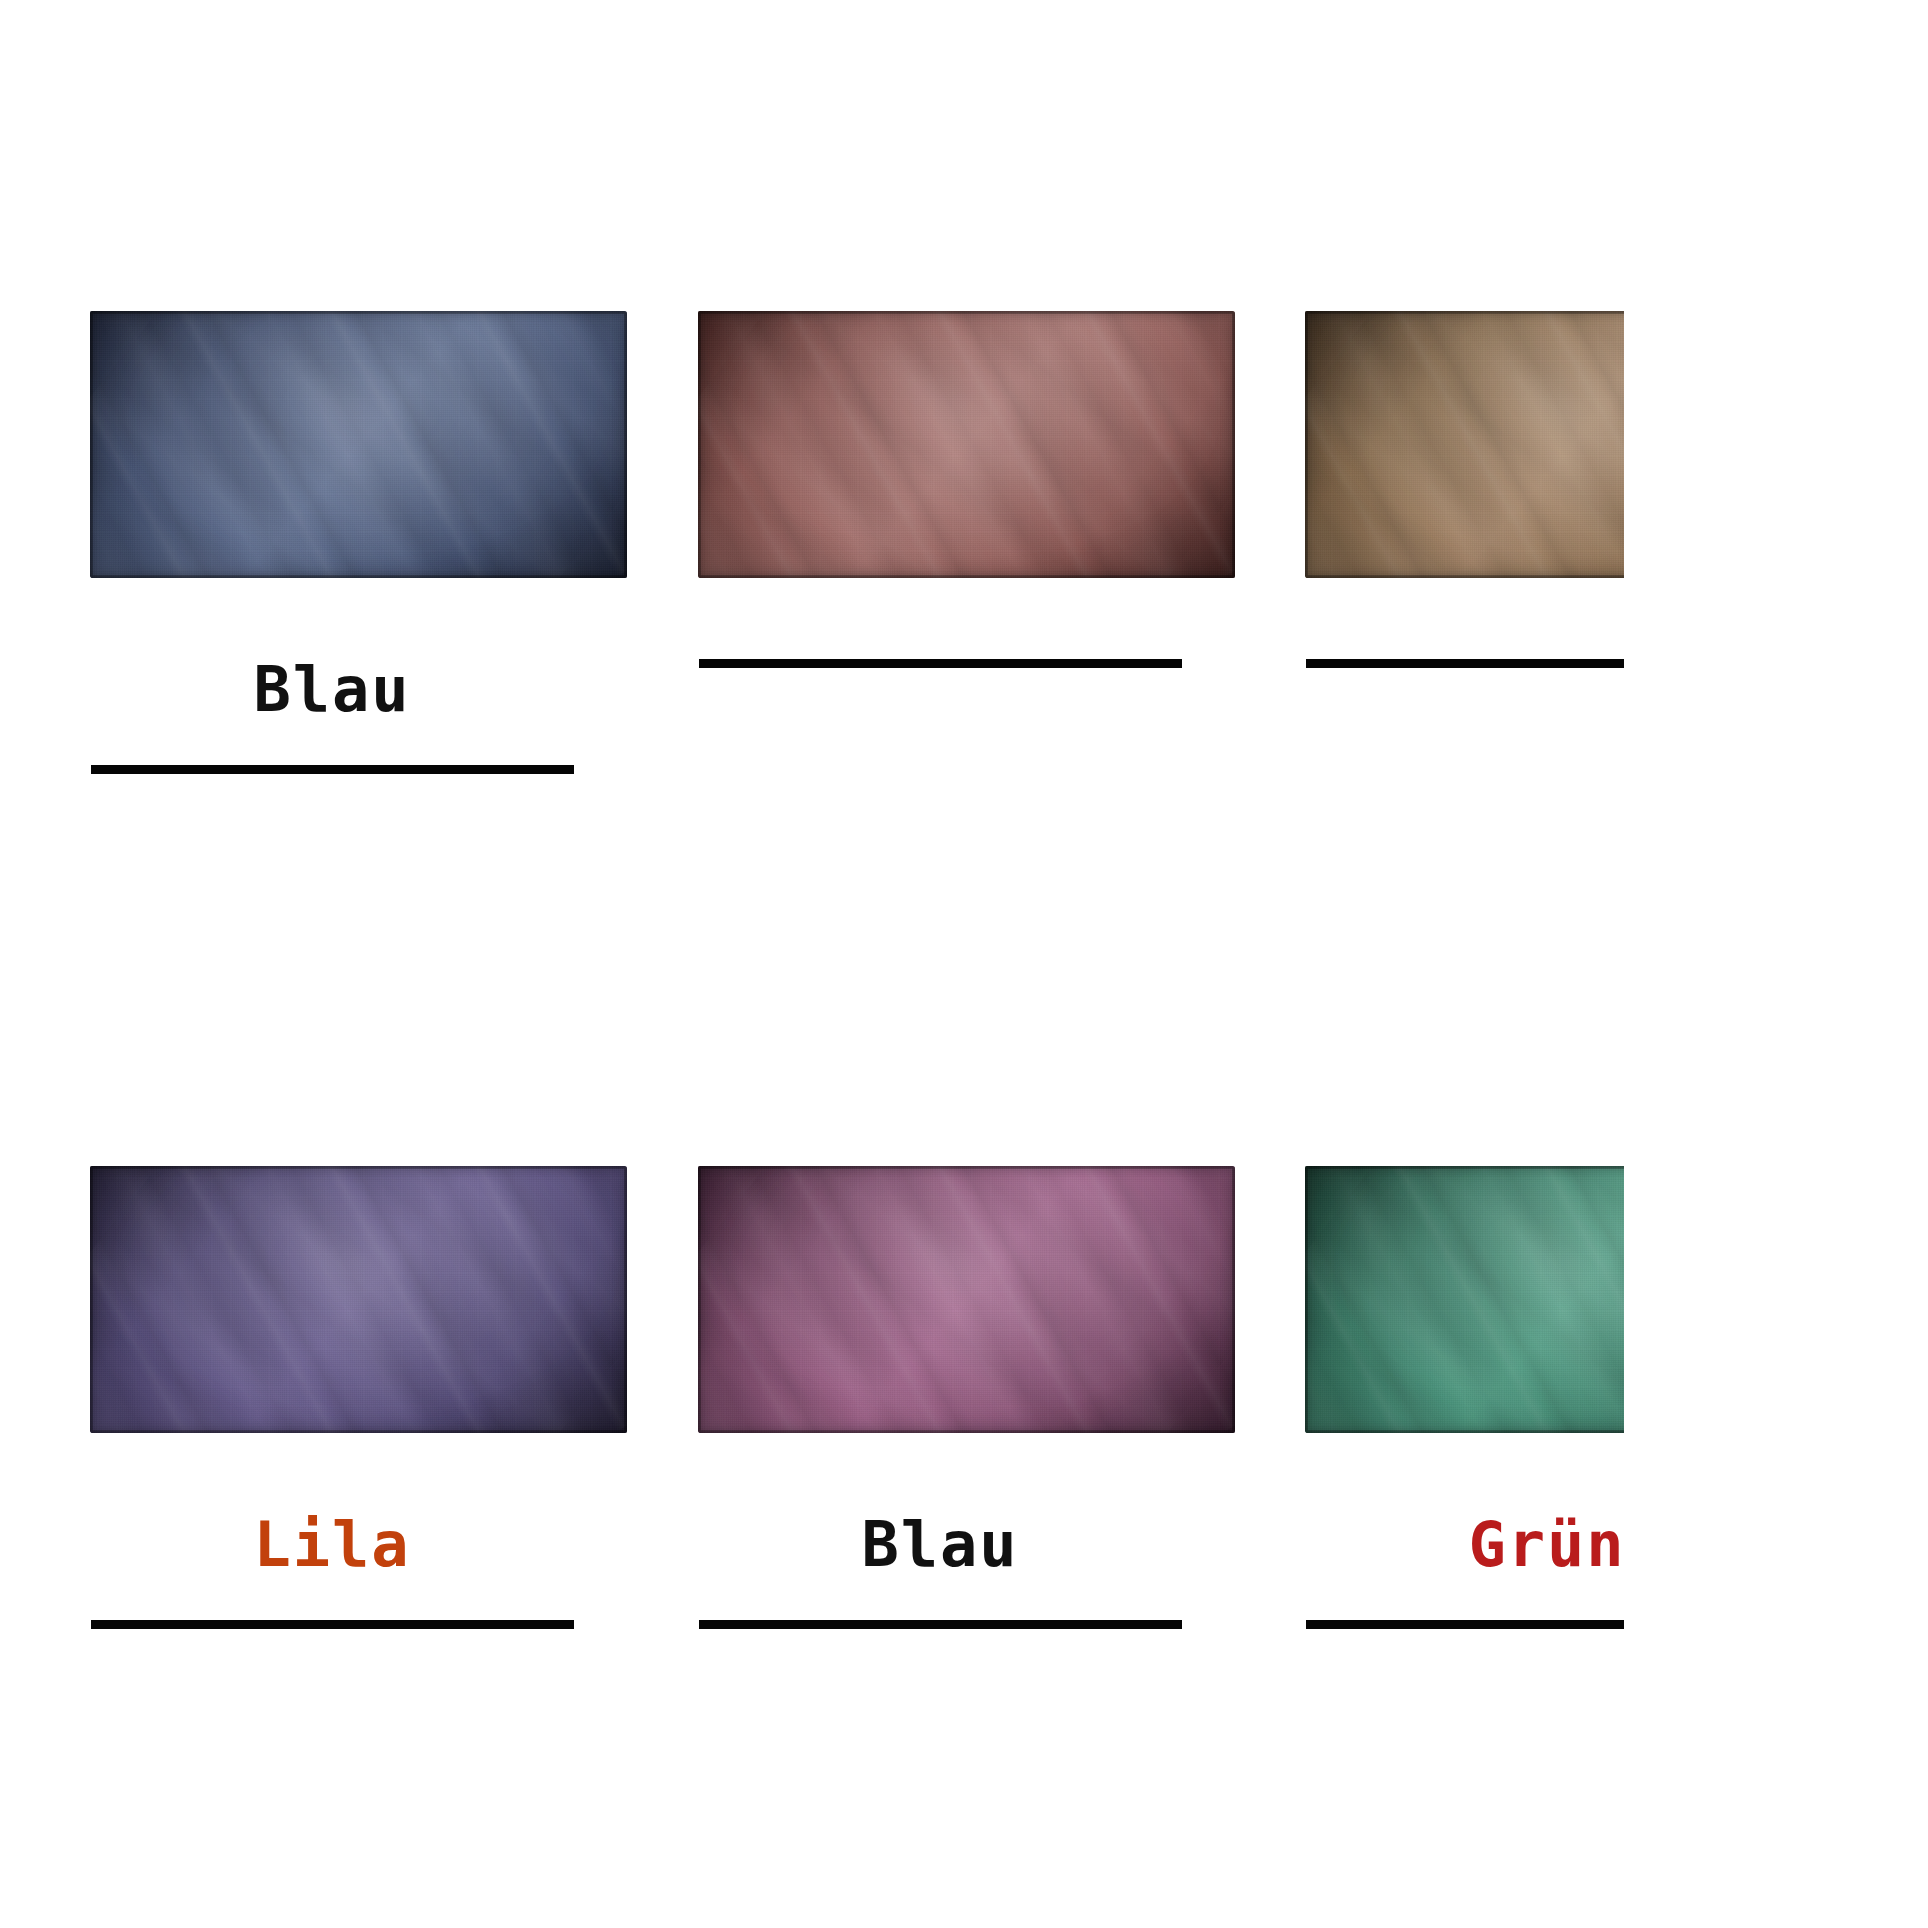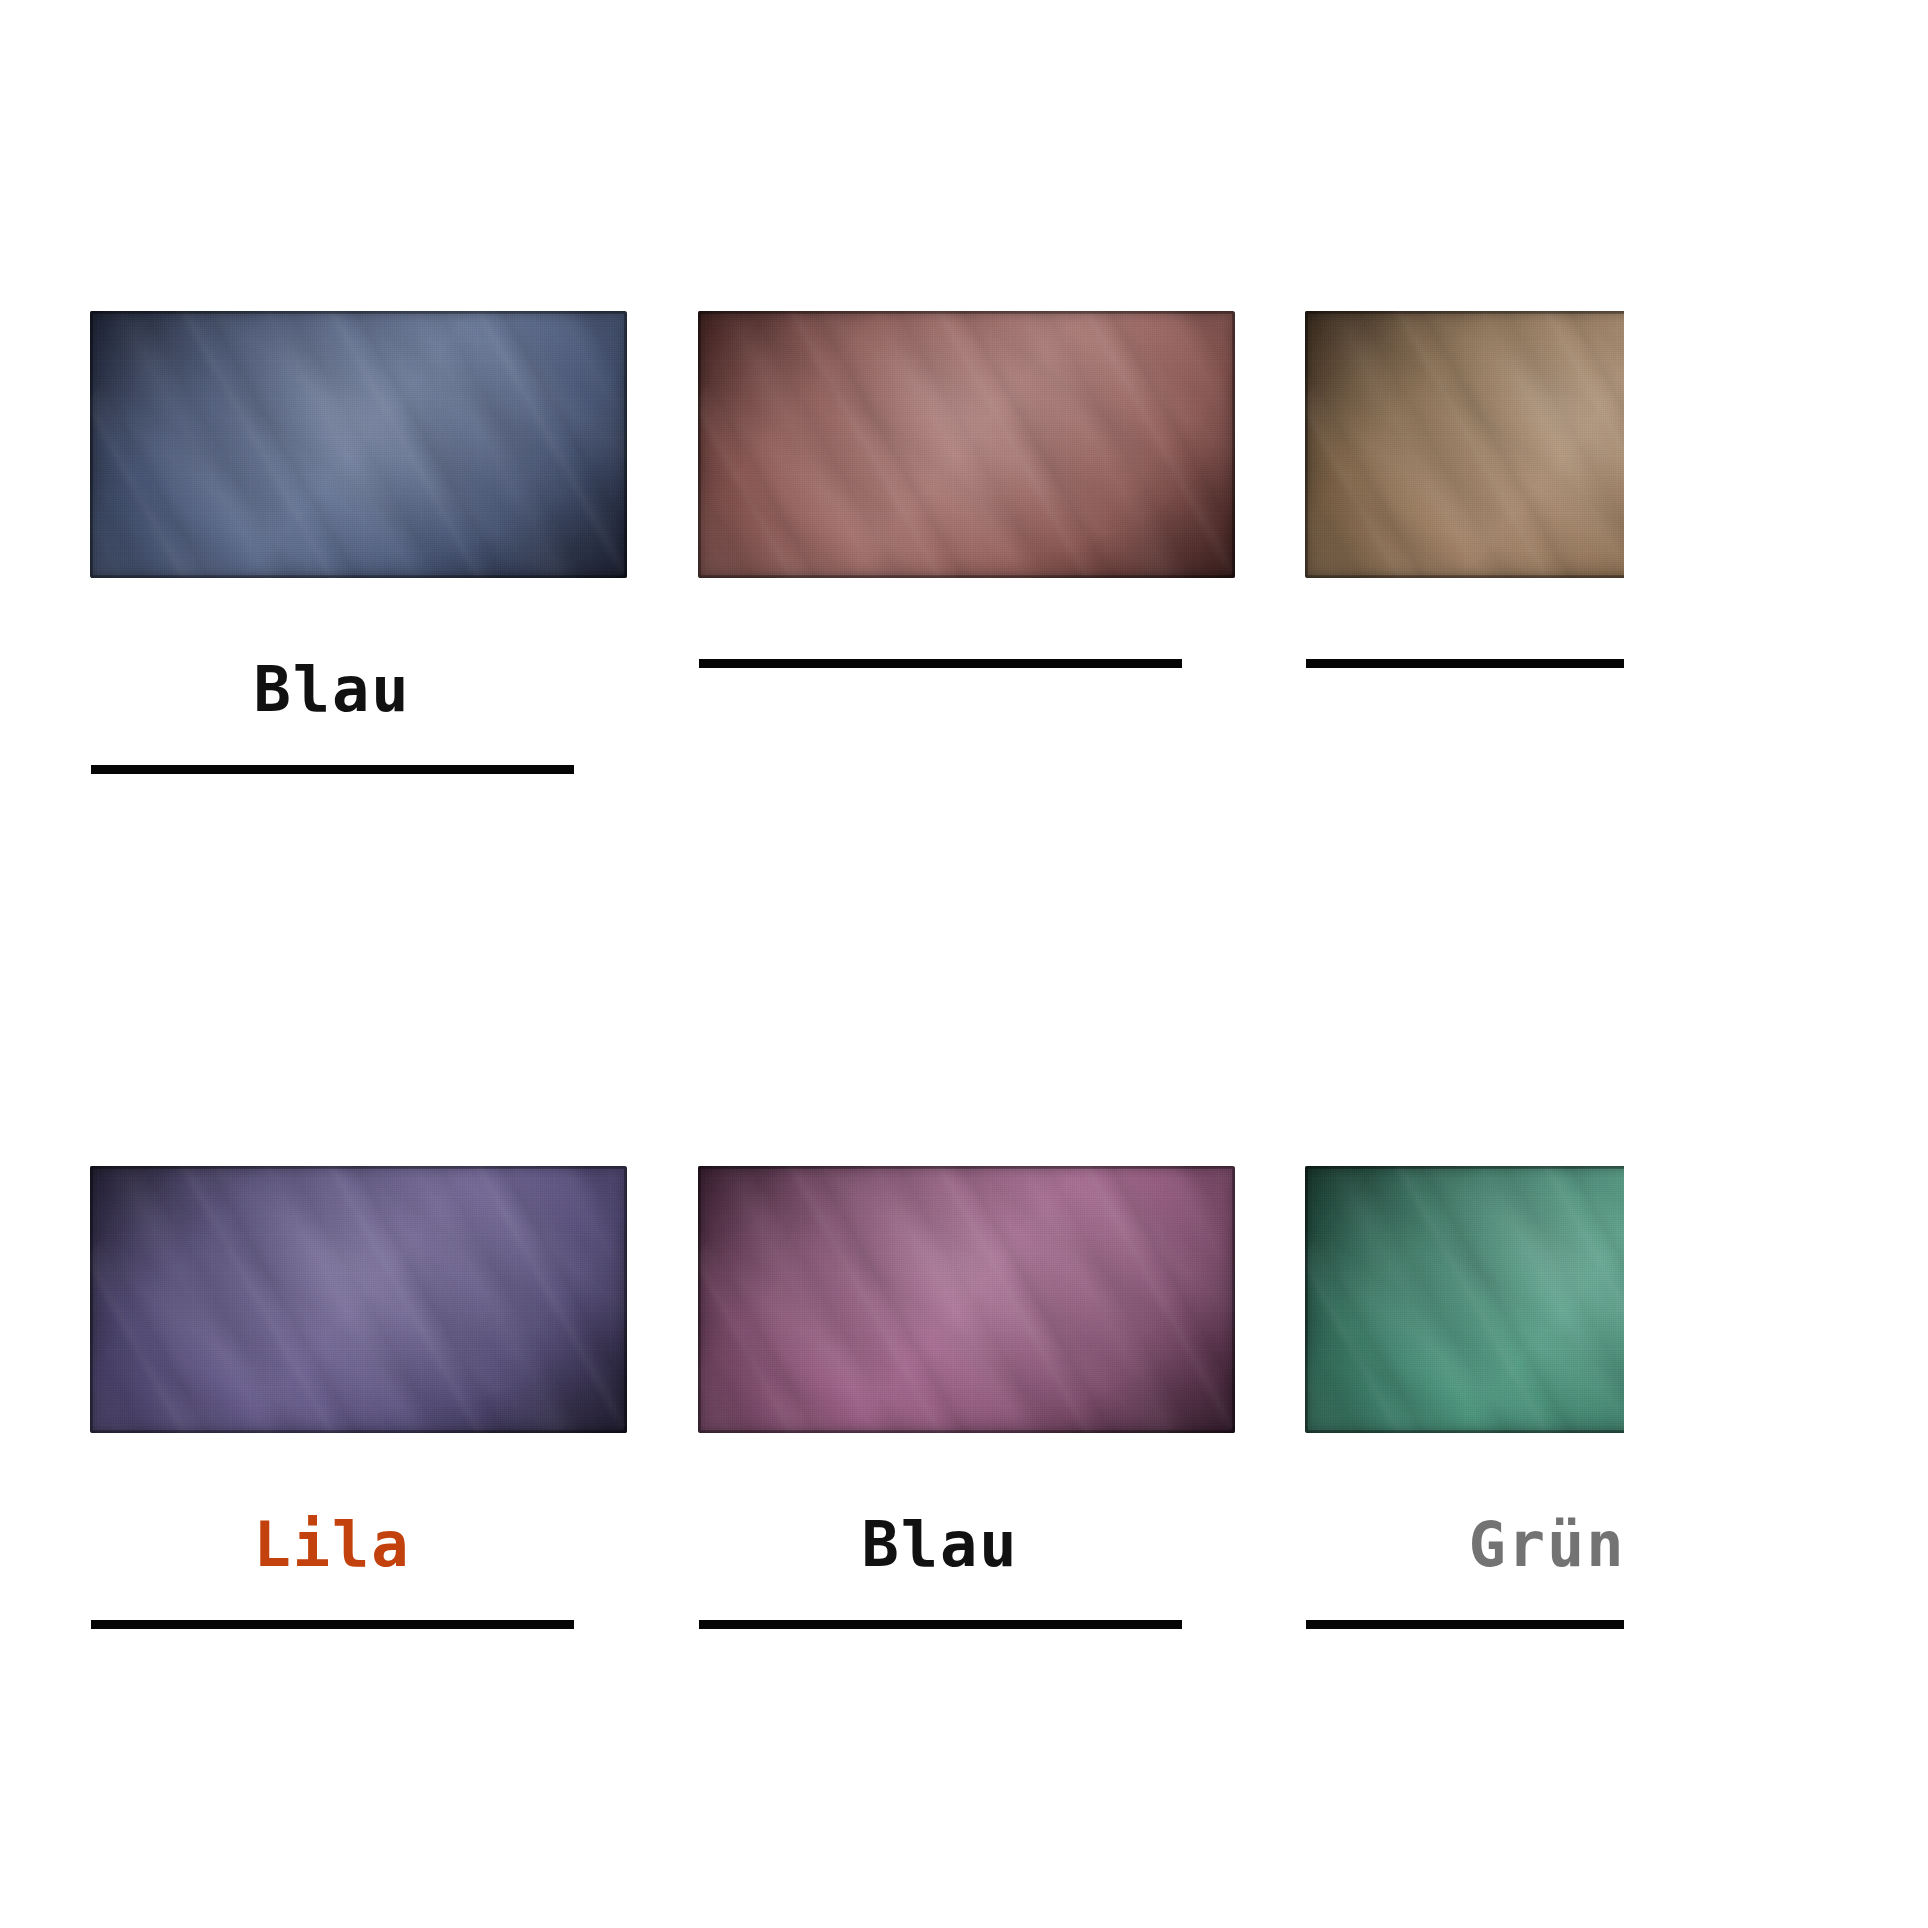--- a/index.html
+++ b/index.html
@@ -268,20 +268,20 @@
           <div class="sheen" style="background: radial-gradient(62% 78% at 50% 38%, rgba(255, 255, 255, 0.2) 0%, rgba(255, 255, 255, 0.1) 38%, rgba(255, 255, 255, 0.02) 66%, rgba(255, 255, 255, 0) 100%);"></div>
           <div class="wrinkles-a"></div>
           <div class="wrinkles-b"></div>
           <div class="wrinkles-c"></div>
           <div class="weave"></div>
           <div class="vignette"></div>
           <div class="hem"></div>
         </div>
       </div>
       <div class="caption">
-        <span class="caption-label" style="color: #737373; text-align: center;">Grün</span>
+        <span class="caption-label" style="color: #b91c1c; text-align: center;">Grün</span>
         <div class="caption-rule" style="background: rgb(5, 5, 5);"></div>
       </div>
     </div>
 
   </div>
 </div>
 
 
 </body></html>

